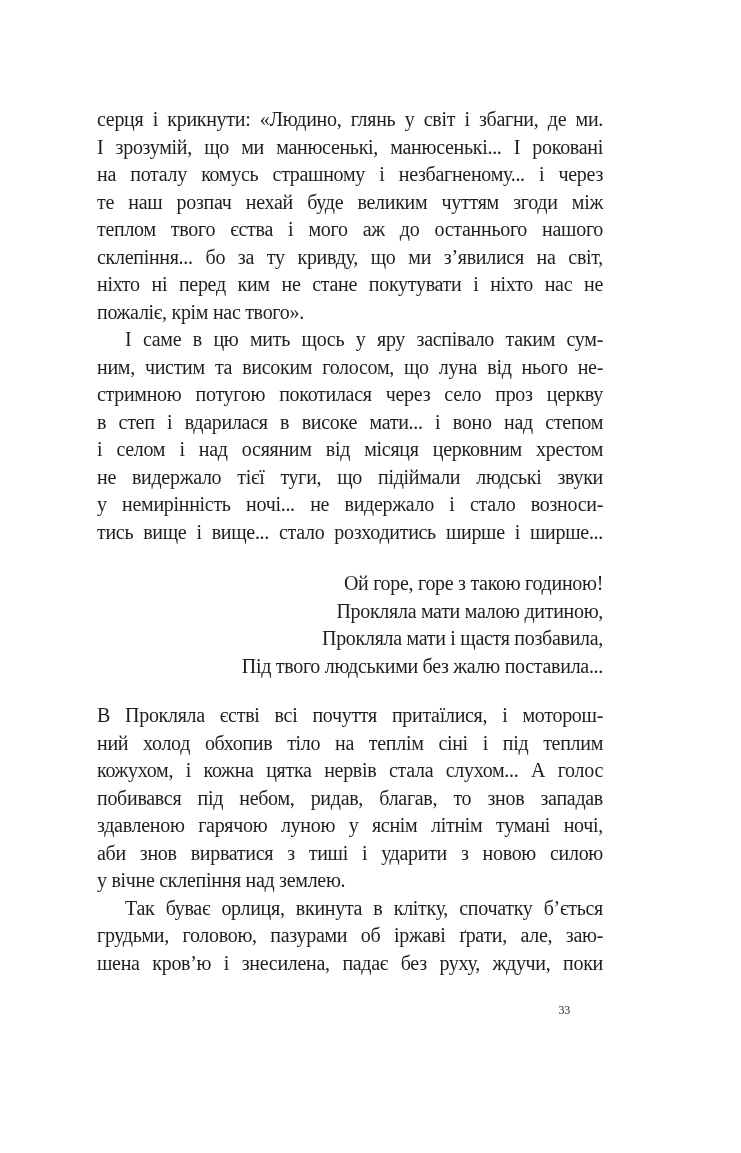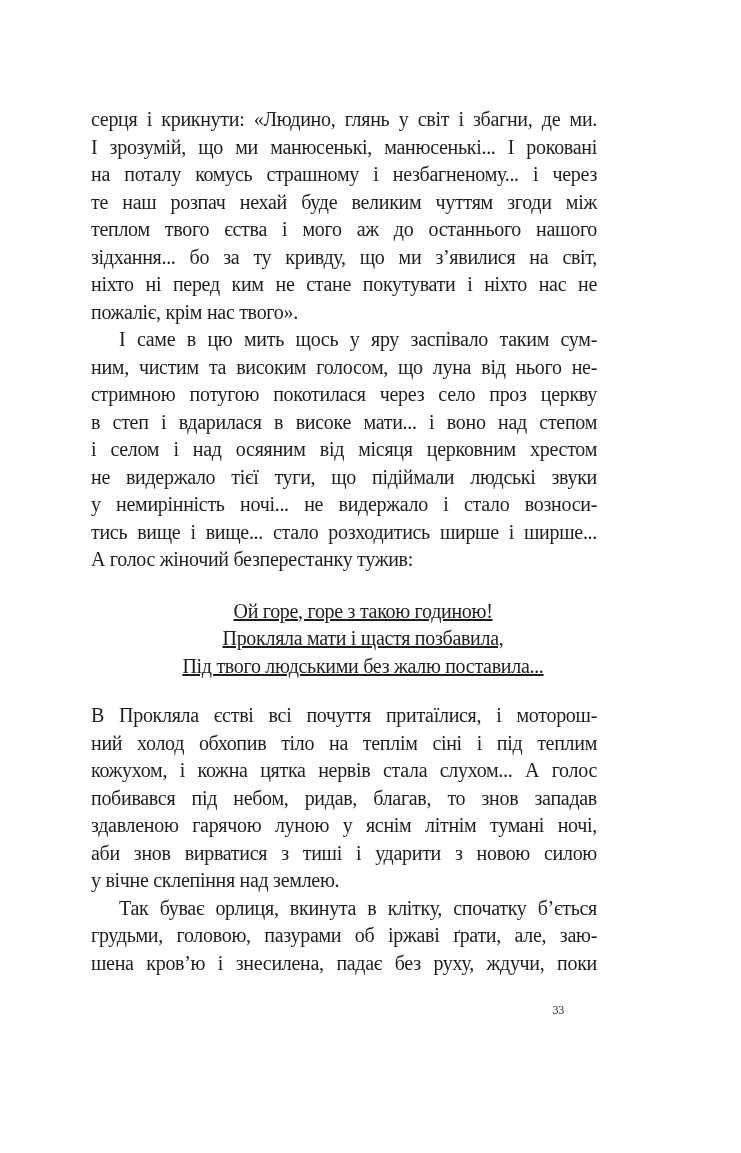--- a/index.html
+++ b/index.html
@@ -11,21 +11,21 @@
     position: relative;
     width: 741px;
     height: 1153px;
     background: #ffffff;
     overflow: hidden;
     font-family: "Liberation Serif", serif;
     color: #1e1e1e;
   }
   .text-block {
     position: absolute;
-    left: 91px;
+    left: 97px;
     top: 106px;
     width: 506px;
     font-size: 20px;
     line-height: 27.5px;
     letter-spacing: -0.3px;
   }
   .para { margin: 0; }
   .pline {
     text-align: justify;
     text-align-last: justify;
@@ -36,63 +36,62 @@
     text-align: left;
     text-align-last: left;
   }
   .pline.indent { padding-left: 28px; }
   .verse {
     margin-top: 24px;
     margin-bottom: 22px;
     padding-left: 38px;
   }
   .vline {
-    text-align: center;
+    text-align: right;
     white-space: nowrap;
     height: 27.5px;
-    text-decoration: underline;
   }
   .folio {
     margin-top: 20px;
     text-align: right;
     padding-right: 33px;
     font-size: 12px;
   }
 </style>
 </head>
 <body>
 
 <div class="page">
   <div class="text-block">
 
     <div class="para">
       <div class="pline">серця і крикнути: «Людино, глянь у світ і збагни, де ми.</div>
       <div class="pline">І зрозумій, що ми манюсенькі, манюсенькі... І роковані</div>
       <div class="pline">на поталу комусь страшному і незбагненому... і через</div>
       <div class="pline">те наш розпач нехай буде великим чуттям згоди між</div>
       <div class="pline">теплом твого єства і мого аж до останнього нашого</div>
-      <div class="pline">зідхання... бо за ту кривду, що ми з’явилися на світ,</div>
+      <div class="pline">склепіння... бо за ту кривду, що ми з’явилися на світ,</div>
       <div class="pline">ніхто ні перед ким не стане покутувати і ніхто нас не</div>
       <div class="pline last">пожаліє, крім нас твого».</div>
     </div>
 
     <div class="para">
       <div class="pline indent">І саме в цю мить щось у яру заспівало таким сум-</div>
       <div class="pline">ним, чистим та високим голосом, що луна від нього не-</div>
       <div class="pline">стримною потугою покотилася через село проз церкву</div>
       <div class="pline">в степ і вдарилася в високе мати... і воно над степом</div>
       <div class="pline">і селом і над осяяним від місяця церковним хрестом</div>
       <div class="pline">не видержало тієї туги, що підіймали людські звуки</div>
       <div class="pline">у немирінність ночі... не видержало і стало возноси-</div>
       <div class="pline">тись вище і вище... стало розходитись ширше і ширше...</div>
-      <div class="pline last">А голос жіночий безперестанку тужив:</div>
     </div>
 
     <div class="verse">
       <div class="vline">Ой горе, горе з такою годиною!</div>
+      <div class="vline">Прокляла мати малою дитиною,</div>
       <div class="vline">Прокляла мати і щастя позбавила,</div>
       <div class="vline">Під твого людськими без жалю поставила...</div>
     </div>
 
     <div class="para">
       <div class="pline">В Прокляла єстві всі почуття притаїлися, і моторош-</div>
       <div class="pline">ний холод обхопив тіло на теплім сіні і під теплим</div>
       <div class="pline">кожухом, і кожна цятка нервів стала слухом... А голос</div>
       <div class="pline">побивався під небом, ридав, благав, то знов западав</div>
       <div class="pline">здавленою гарячою луною у яснім літнім тумані ночі,</div>

